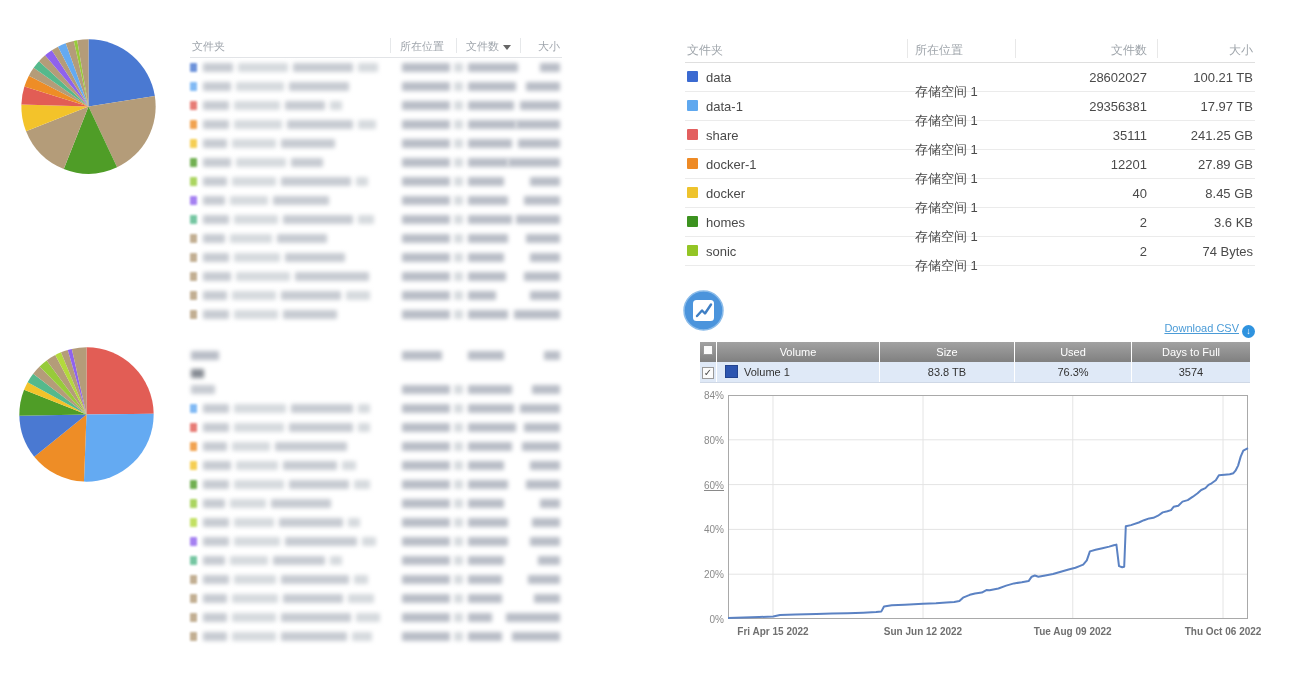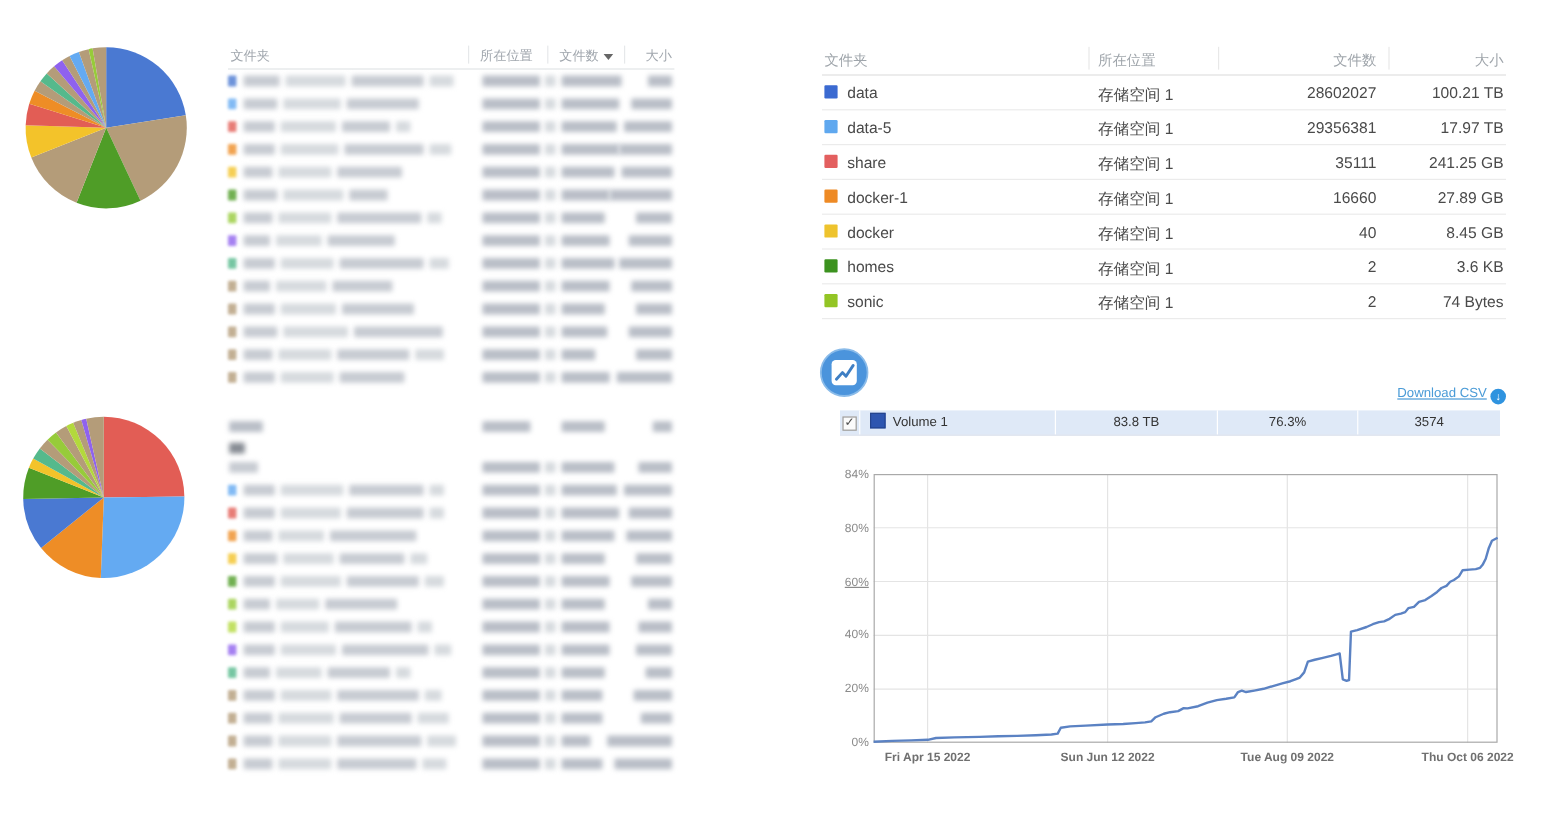--- a/index.html
+++ b/index.html
@@ -29,21 +29,21 @@
   .blk.dark{background:#868b93;}
 
   
   .rtable{position:absolute;left:685px;top:35px;width:570px;}
   .rt-header{position:relative;height:27px;border-bottom:1px solid #dfdfdf;color:#9fa5ab;font-size:12px;}
   .rt-h{position:absolute;top:7px;white-space:nowrap;}
   .rt-sep{position:absolute;top:4px;height:19px;width:1px;background:#e8e8e8;}
   .rrow{position:relative;height:28px;border-bottom:1px solid #ebebeb;font-size:13px;color:#4a4a4a;cursor:default;}
   .rrow .ficon{position:absolute;left:2px;top:8px;width:11px;height:11px;border-radius:1px;}
   .rrow .fname{position:absolute;left:21px;top:7px;}
-  .rrow .floc{position:absolute;left:230px;top:7px;}
+  .rrow .floc{position:absolute;left:230px;top:20px;}
   .rrow .fcnt{position:absolute;right:108px;top:7px;}
   .rrow .fsize{position:absolute;right:2px;top:7px;}
 
   
   .vu-icon{left:683px;top:290px;width:41px;height:41px;}
   .vu-titlebox{left:737px;top:294px;width:133px;height:39px;border-right:1px solid #c3cad1;border-bottom:1px solid #c3cad1;}
   .vu-title{position:absolute;left:6px;top:9px;font-size:15px;font-weight:bold;color:#3a70b8;white-space:nowrap;}
   .dl-link{left:1135px;top:322px;width:120px;height:16px;text-align:right;font-size:11px;color:#4a9bd7;text-decoration:underline;cursor:pointer;}
   .dl-circle{display:inline-block;width:13px;height:13px;border-radius:50%;background:#2f93df;color:#fff;font-size:9px;line-height:13px;text-align:center;text-decoration:none;margin-left:3px;vertical-align:-2px;}
 
@@ -445,37 +445,37 @@
     <div id="rt-rows">
         <div class="rrow">
           <span class="ficon" style="background:#3b6ad1"></span>
           <span class="fname">data</span>
           <span class="floc">存储空间 1</span>
           <span class="fcnt">28602027</span>
           <span class="fsize">100.21 TB</span>
         </div>
         <div class="rrow">
           <span class="ficon" style="background:#5fa8ef"></span>
-          <span class="fname">data-5</span>
+          <span class="fname">data-1</span>
           <span class="floc">存储空间 1</span>
           <span class="fcnt">29356381</span>
           <span class="fsize">17.97 TB</span>
         </div>
         <div class="rrow">
           <span class="ficon" style="background:#e35f5f"></span>
           <span class="fname">share</span>
           <span class="floc">存储空间 1</span>
           <span class="fcnt">35111</span>
           <span class="fsize">241.25 GB</span>
         </div>
         <div class="rrow">
           <span class="ficon" style="background:#ee8a25"></span>
           <span class="fname">docker-1</span>
           <span class="floc">存储空间 1</span>
-          <span class="fcnt">16660</span>
+          <span class="fcnt">12201</span>
           <span class="fsize">27.89 GB</span>
         </div>
         <div class="rrow">
           <span class="ficon" style="background:#eec32d"></span>
           <span class="fname">docker</span>
           <span class="floc">存储空间 1</span>
           <span class="fcnt">40</span>
           <span class="fsize">8.45 GB</span>
         </div>
         <div class="rrow">
@@ -501,20 +501,27 @@
       <circle cx="20.5" cy="20.5" r="19.5" fill="none" stroke="#8abbe9" stroke-width="1.5"></circle>
       <rect x="10" y="10" width="21" height="21" rx="3.5" fill="#ffffff"></rect>
       <polyline points="14,26 19,20.5 22,23.5 28,14.5" stroke="#3f7fc4" stroke-width="2.4" fill="none" stroke-linecap="round" stroke-linejoin="round"></polyline>
     </svg>
   </div>
   <div class="abs dl-link">
     <span>Download CSV</span><span class="dl-circle">↓</span>
   </div>
 
   <div class="abs vtable">
+    <div class="vt-row">
+      <div class="vt-hcell" style="width:17px;"><span class="cb" style="width:8px;height:8px;vertical-align:1px;"></span></div>
+      <div class="vt-hcell" style="width:163px;">Volume</div>
+      <div class="vt-hcell" style="width:135px;">Size</div>
+      <div class="vt-hcell" style="width:117px;">Used</div>
+      <div class="vt-hcell" style="width:118px;">Days to Full</div>
+    </div>
     <div class="vt-row vt-body">
       <div class="vt-cell" style="width:17px;"><span class="cb checked"></span></div>
       <div class="vt-cell vt-volcell" style="width:163px;"><span class="vol-sq"></span><span>Volume 1</span></div>
       <div class="vt-cell" style="width:135px;">83.8 TB</div>
       <div class="vt-cell" style="width:117px;">76.3%</div>
       <div class="vt-cell" style="width:118px;">3574</div>
     </div>
   </div>
 
   <div class="abs chart-wrap">

